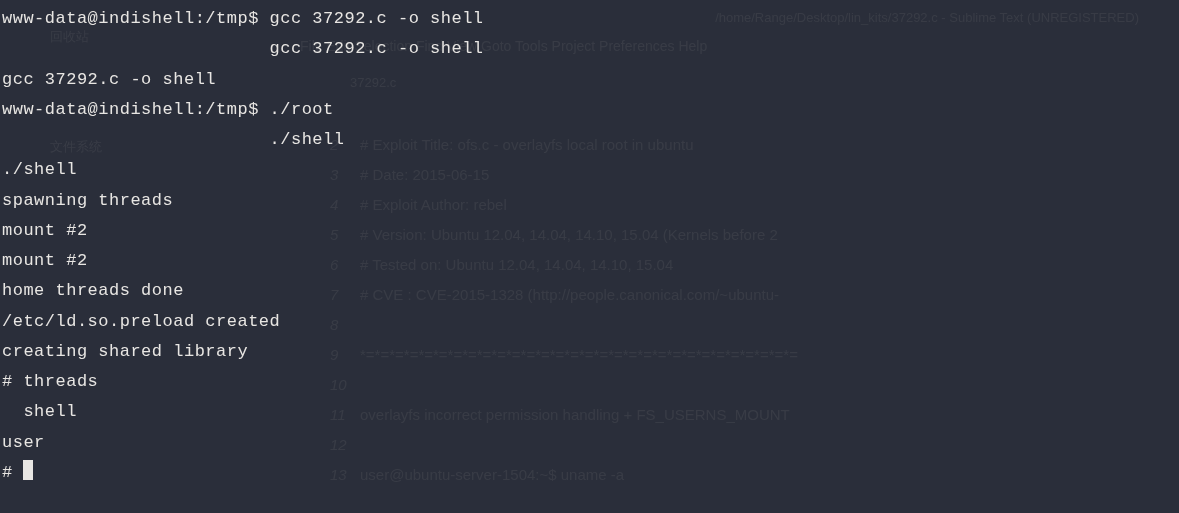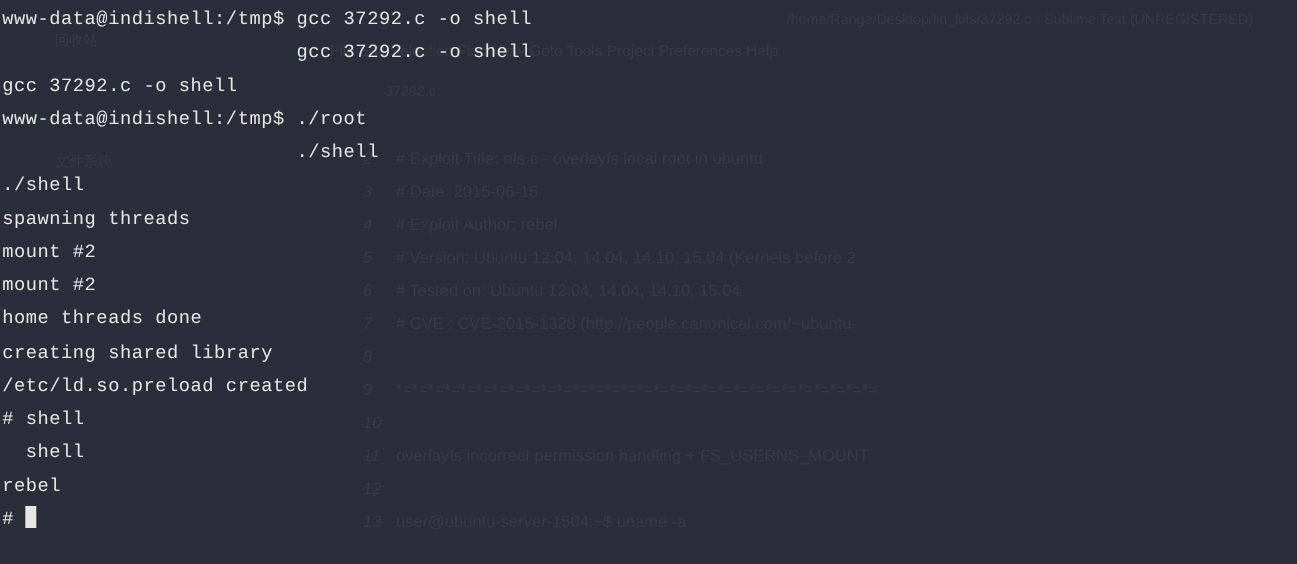--- a/index.html
+++ b/index.html
@@ -159,19 +159,19 @@
   <div class="terminal-line"></div>
   <div class="terminal-line">gcc 37292.c -o shell</div>
   <div class="terminal-line">www-data@indishell:/tmp$ ./root</div>
   <div class="terminal-line">                         ./shell</div>
   <div class="terminal-line"></div>
   <div class="terminal-line">./shell</div>
   <div class="terminal-line">spawning threads</div>
   <div class="terminal-line">mount #2</div>
   <div class="terminal-line">mount #2</div>
   <div class="terminal-line">home threads done</div>
+  <div class="terminal-line">/etc/ld.so.preload created</div>
   <div class="terminal-line">creating shared library</div>
-  <div class="terminal-line">/etc/ld.so.preload created</div>
-  <div class="terminal-line"># shell</div>
+  <div class="terminal-line"># threads</div>
   <div class="terminal-line">  shell</div>
-  <div class="terminal-line">rebel</div>
+  <div class="terminal-line">user</div>
   <div class="terminal-line"><span># </span><span class="cursor"></span></div>
 </div>
 
 </body></html>

